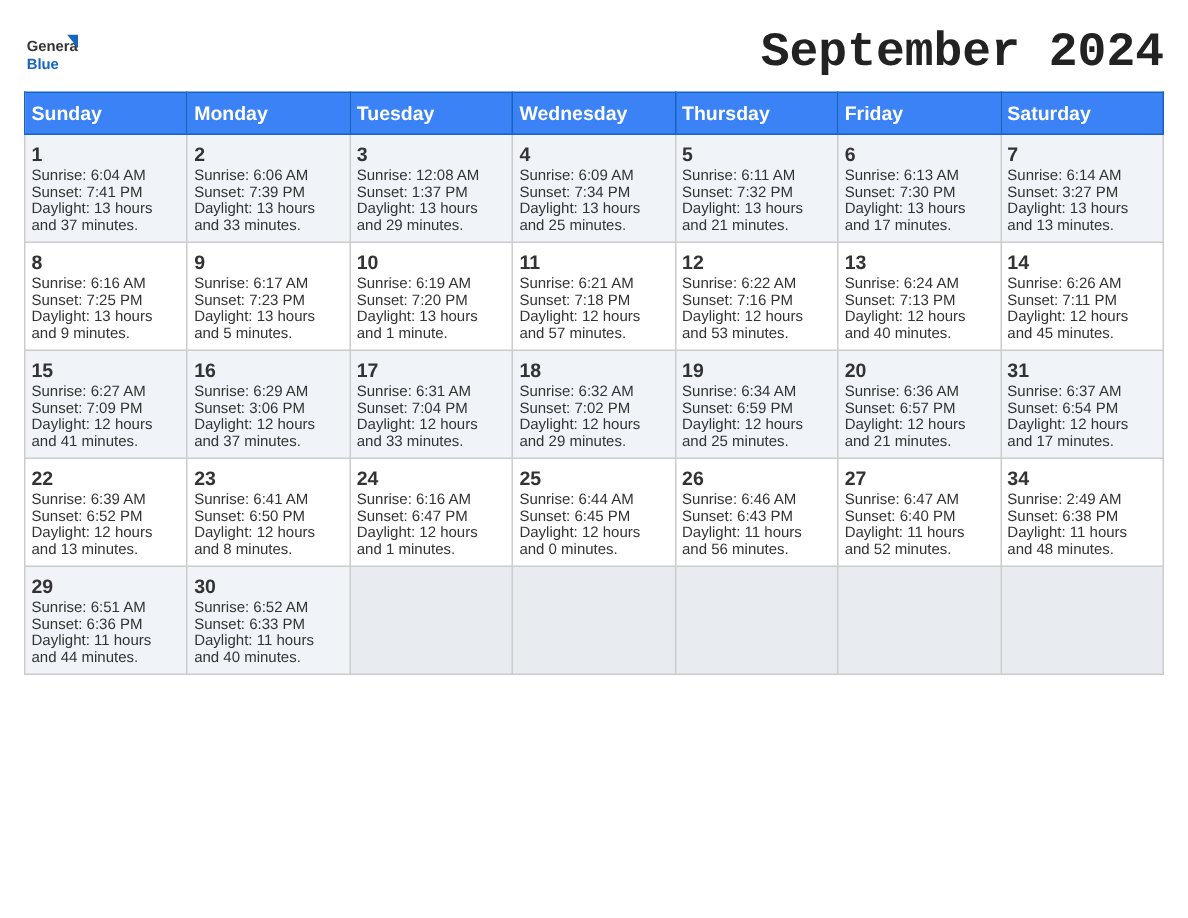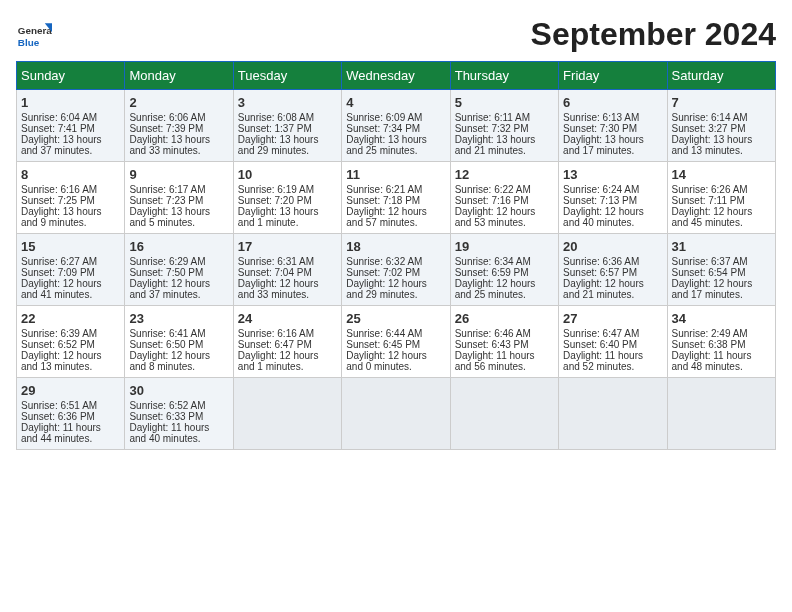--- a/index.html
+++ b/index.html
@@ -20,41 +20,42 @@
       display: flex;
       align-items: center;
       gap: 4px;
     }
     .logo-icon {
       width: 36px;
       height: 36px;
     }
     .title-block {
       text-align: right;
+      font-family: Liberation Mono, monospace;
     }
     .title-block h1 {
       font-size: 32px;
       font-weight: bold;
       color: #222;
     }
     .title-block h2 {
       font-size: 16px;
       font-weight: normal;
       color: #444;
     }
     .calendar {
       width: 100%;
       border-collapse: collapse;
       border: 1px solid #ccc;
     }
     .calendar th {
-      background: #15803d;
+      background: #3b82f6;
       color: #fff;
       font-size: 13px;
-      font-weight: normal;
+      font-weight: bold;
       padding: 6px 4px;
       text-align: left;
       border: 1px solid #1565c0;
     }
     .calendar td {
       vertical-align: top;
       padding: 5px 4px;
       font-size: 10px;
       color: #333;
       border: 1px solid #ccc;
@@ -118,21 +119,21 @@
         </td>
         <td>
           <span class="day-num">2</span>
           <div>Sunrise: 6:06 AM</div>
           <div>Sunset: 7:39 PM</div>
           <div>Daylight: 13 hours</div>
           <div>and 33 minutes.</div>
         </td>
         <td>
           <span class="day-num">3</span>
-          <div>Sunrise: 6:08 AM</div>
+          <div>Sunrise: 12:08 AM</div>
           <div>Sunset: 1:37 PM</div>
           <div>Daylight: 13 hours</div>
           <div>and 29 minutes.</div>
         </td>
         <td>
           <span class="day-num">4</span>
           <div>Sunrise: 6:09 AM</div>
           <div>Sunset: 7:34 PM</div>
           <div>Daylight: 13 hours</div>
           <div>and 25 minutes.</div>
@@ -214,21 +215,21 @@
         <td>
           <span class="day-num">15</span>
           <div>Sunrise: 6:27 AM</div>
           <div>Sunset: 7:09 PM</div>
           <div>Daylight: 12 hours</div>
           <div>and 41 minutes.</div>
         </td>
         <td>
           <span class="day-num">16</span>
           <div>Sunrise: 6:29 AM</div>
-          <div>Sunset: 7:50 PM</div>
+          <div>Sunset: 3:06 PM</div>
           <div>Daylight: 12 hours</div>
           <div>and 37 minutes.</div>
         </td>
         <td>
           <span class="day-num">17</span>
           <div>Sunrise: 6:31 AM</div>
           <div>Sunset: 7:04 PM</div>
           <div>Daylight: 12 hours</div>
           <div>and 33 minutes.</div>
         </td>

